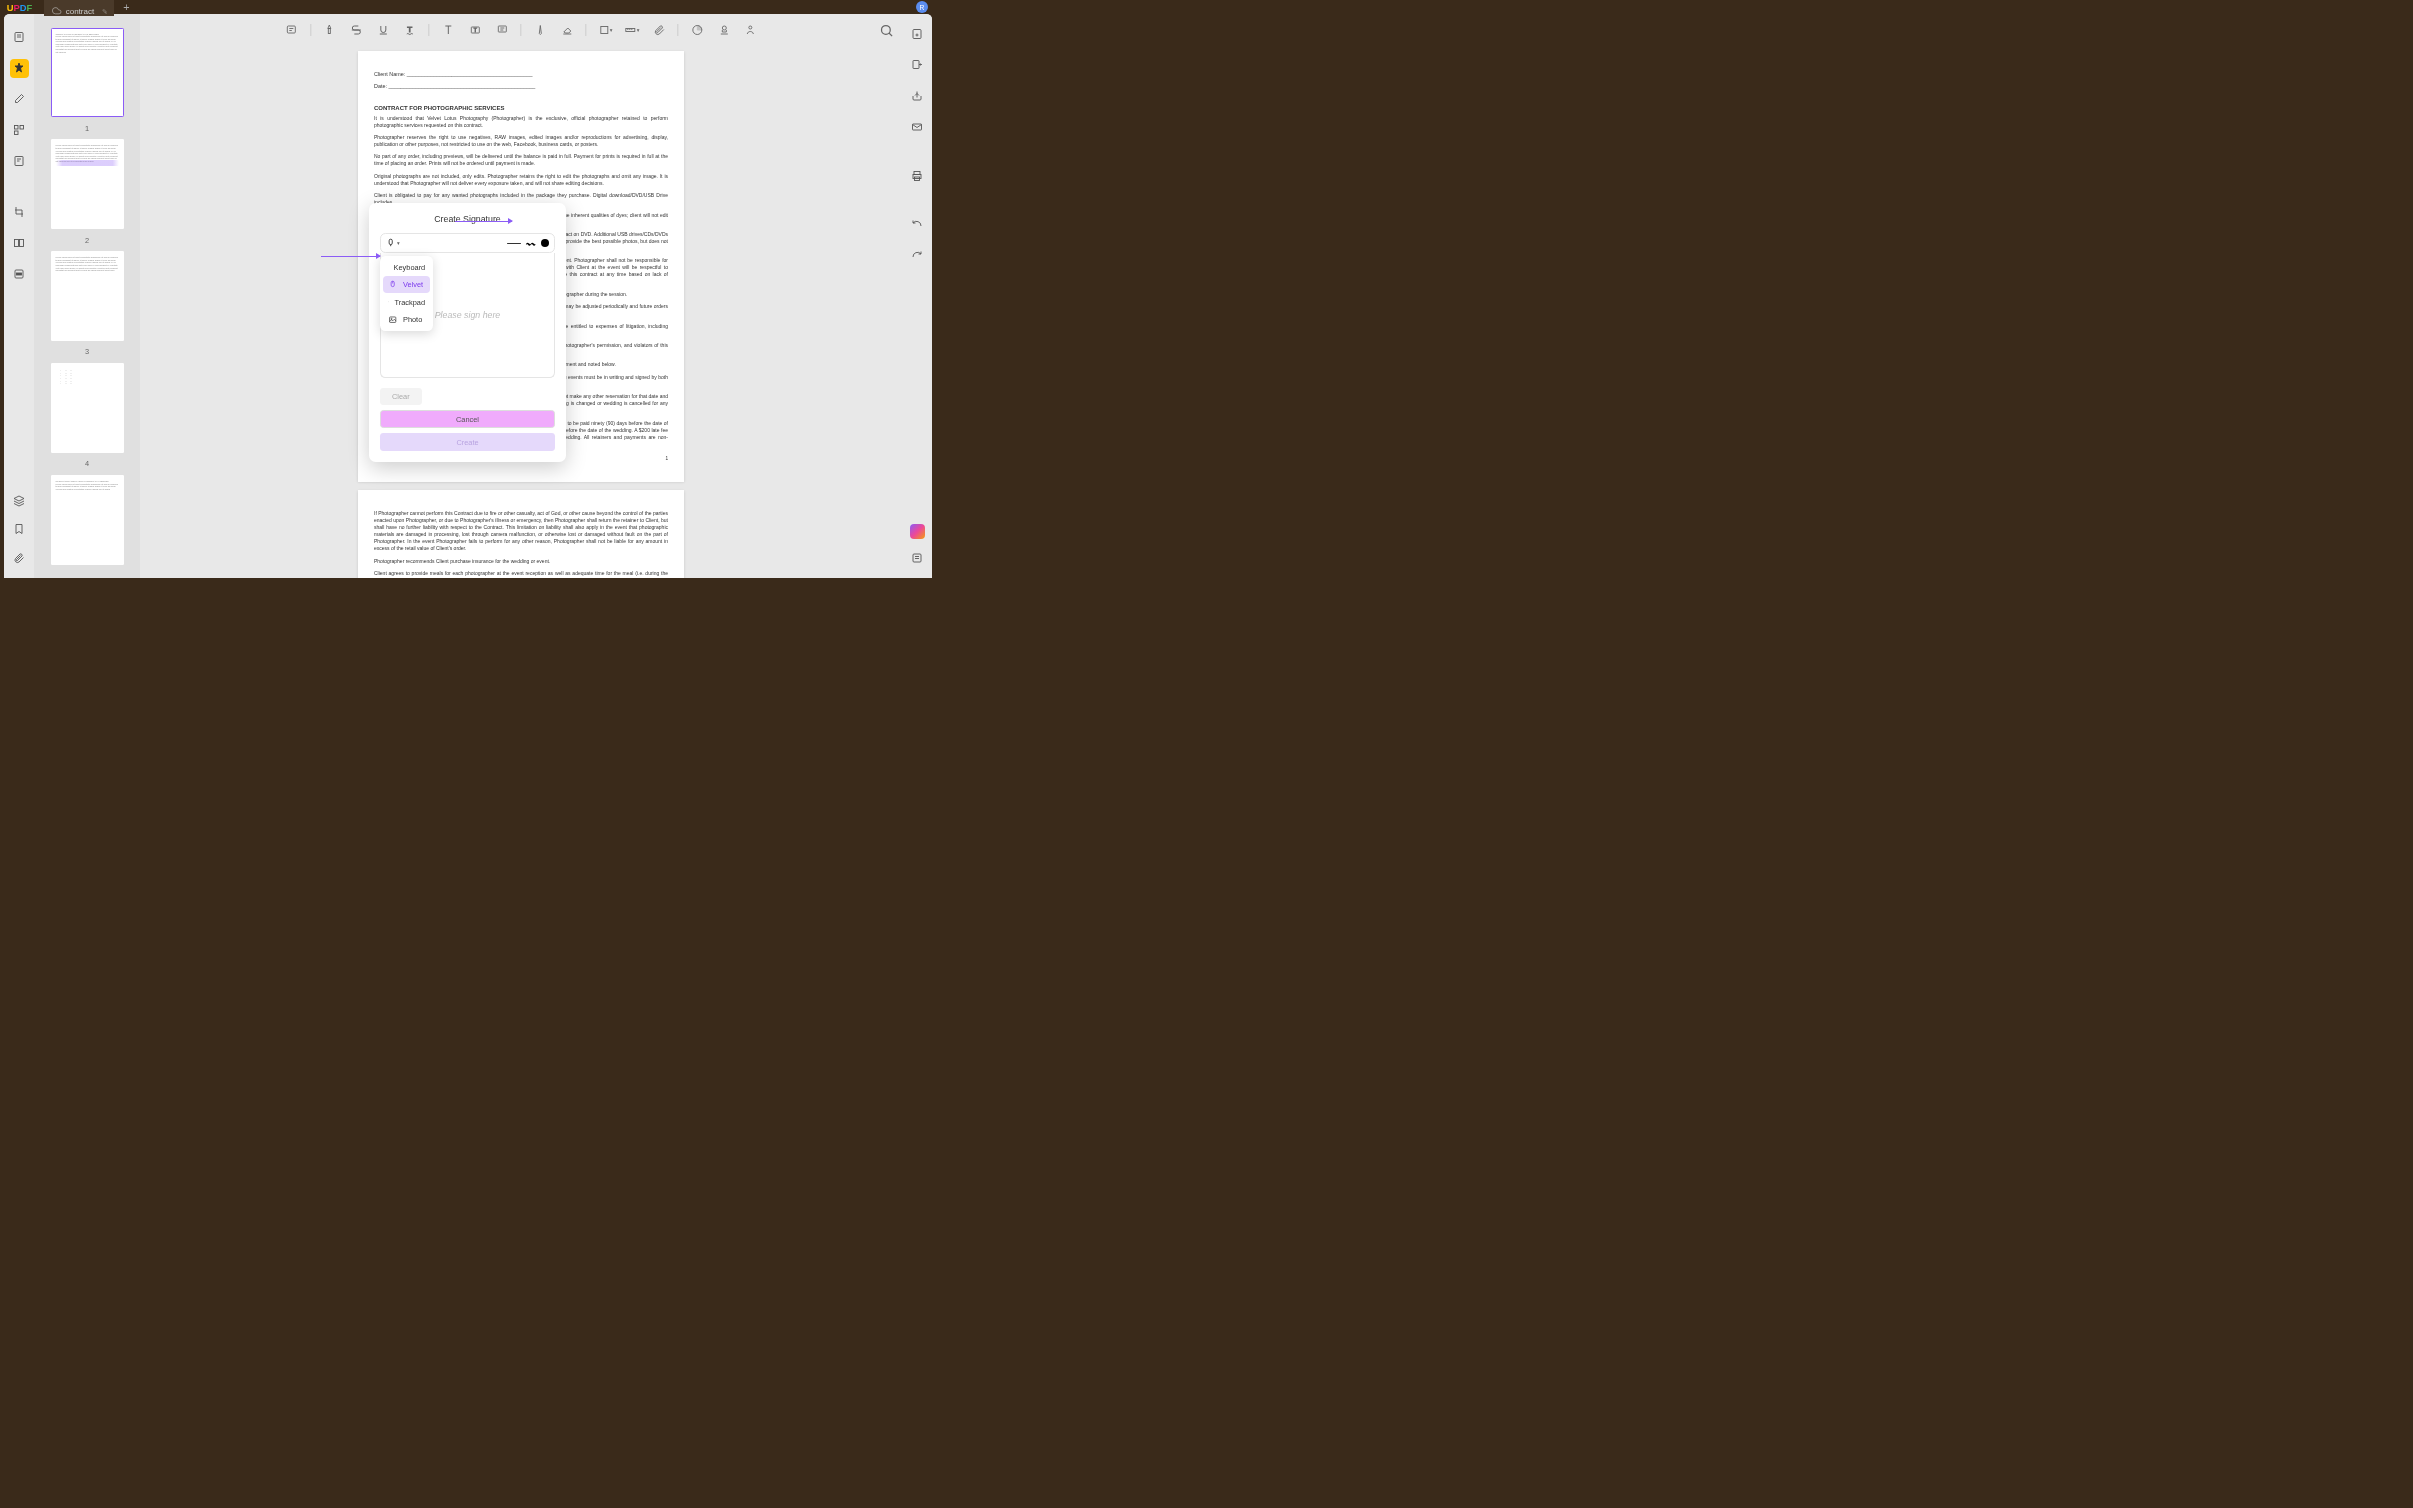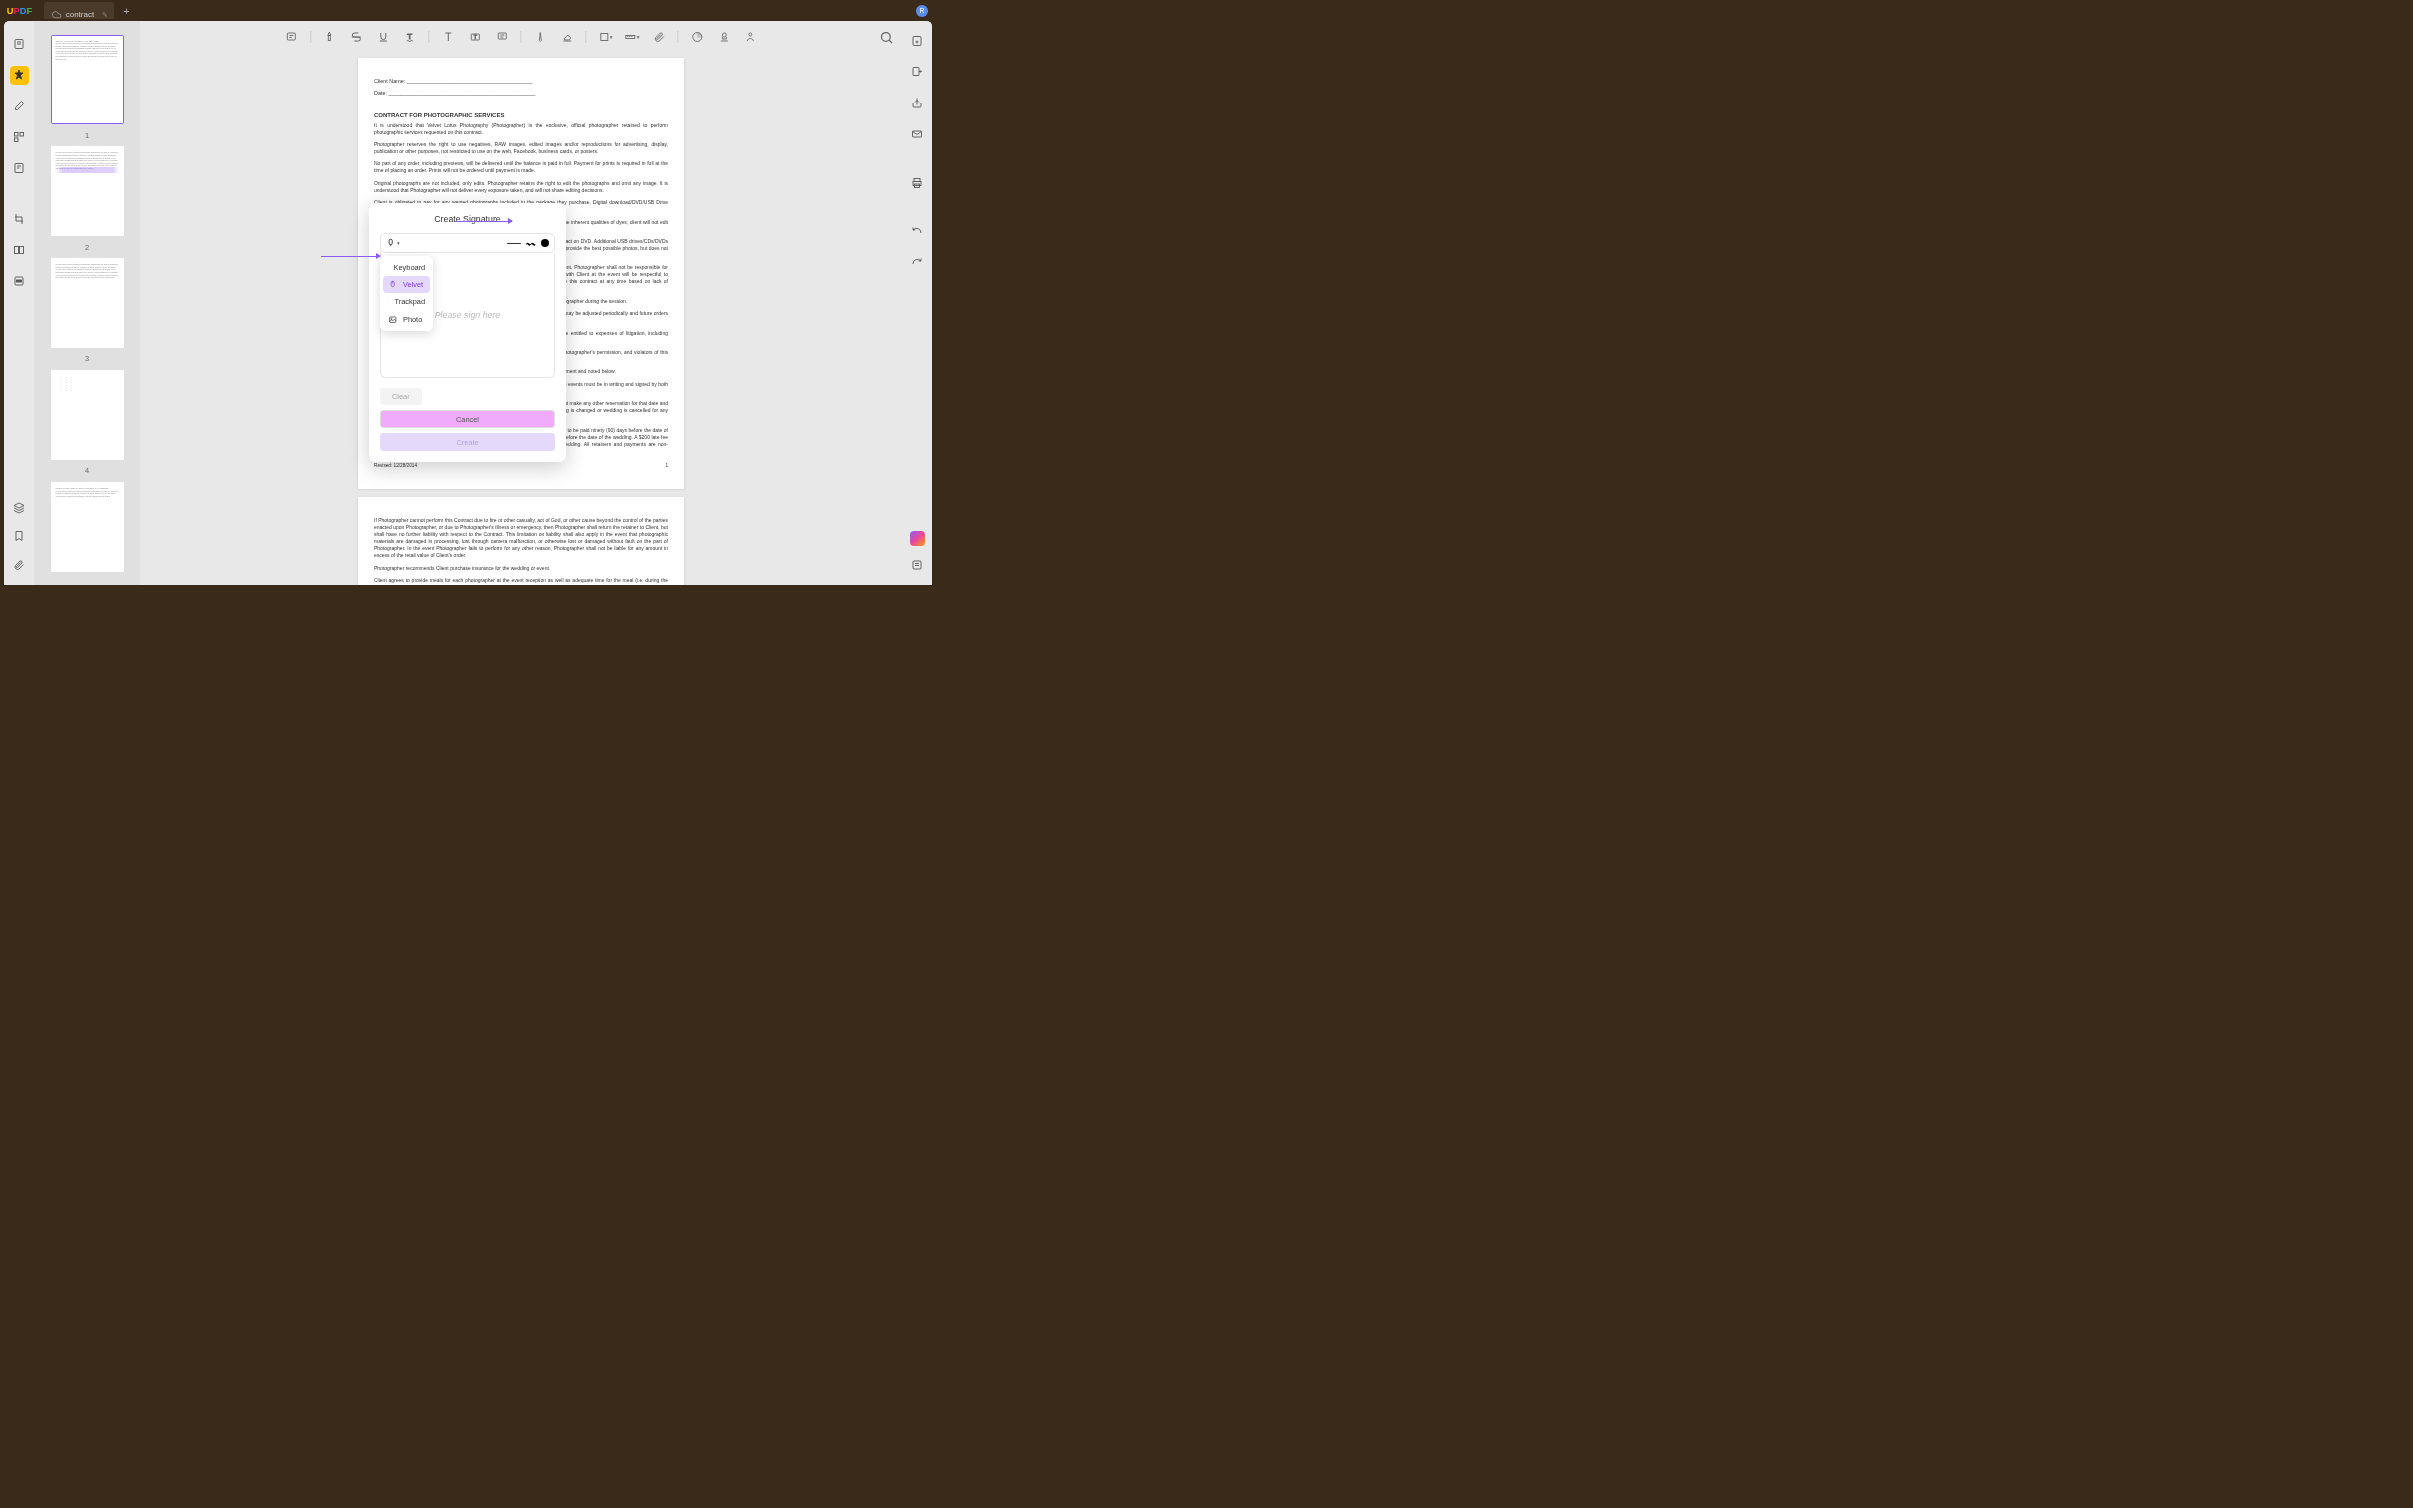--- a/index.html
+++ b/index.html
@@ -1,18 +1,18 @@
 <!DOCTYPE html>
 <html style="font-size:10.8px"><head>
 <meta charset="utf-8">
 <style>
 * { margin: 0; padding: 0; box-sizing: border-box; font-family: -apple-system, BlinkMacSystemFont, "Segoe UI", sans-serif; }
 body { background: #3a2a1a; width: 936px; height: 585px; overflow: hidden; position: relative; }
 
-.titlebar { height: 21px; background: #3a2a1a; display: flex; align-items: center; }
+.titlebar { height: 14px; background: #3a2a1a; display: flex; align-items: center; }
 .logo { padding: 0 6.7px; font-weight: bold; font-size: 9.4px; }
 .logo-u { color: #ffc107; } .logo-p { color: #e91e63; } .logo-d { color: #2196f3; } .logo-f { color: #4caf50; }
 .tab { background: #4a3a2a; height: 17.5px; display: flex; align-items: flex-end; padding: 12px 20px 0 8px; border-radius: 2.7px 2.7px 0 0; gap: 4px; color: #ccc; font-size: 8px; margin-left: 5.4px; position: relative; }
 .tab-cloud { width: 9.4px; height: 9.4px; opacity: 0.7; }
 .tab-edit { position: absolute; right: 6.7px; opacity: 0.5; font-size: 6.7px; }
 .tab-add { width: 13.5px; height: 13.5px; display: flex; align-items: center; justify-content: center; color: #aaa; margin-left: 5.4px; font-size: 10.8px; cursor: pointer; }
 .avatar { width: 12px; height: 12px; border-radius: 50%; background: #5b8def; color: #fff; font-size: 6.7px; display: flex; align-items: center; justify-content: center; margin-left: auto; margin-right: 8px; }
 
 .main { display: flex; height: calc(100% - 21px); background: #e8e8e8; border-radius: 5.4px 5.4px 0 0; margin: 0 4px; overflow: hidden; }
 
@@ -53,21 +53,21 @@
 .modal-toolbar { border: 0.7px solid #e5e5e5; border-radius: 5.4px; height: 20px; display: flex; align-items: center; padding: 0 5.4px; gap: 5.4px; margin-bottom: 0; position: relative; }
 .input-sel { display: flex; align-items: center; gap: 1.3px; cursor: pointer; }
 .input-sel svg { width: 9.4px; height: 9.4px; }
 .caret { font-size: 5.4px; color: #666; }
 .mt-spacer { flex: 1; }
 .stroke { width: 13.5px; height: 1.3px; background: #333; border-radius: 0.7px; }
 .wavy { font-size: 9.4px; }
 .color-dot { width: 8px; height: 8px; border-radius: 50%; background: #000; }
 
 .dropdown { position: absolute; top: 21.5px; left: -0.7px; width: 53px; background: #fff; border-radius: 5.4px; box-shadow: 0 2.7px 10.8px rgba(0,0,0,0.15); padding: 2.7px; z-index: 110; }
-.dd-item { display: flex; align-items: center; gap: 5.4px; padding: 4px 5.4px; border-radius: 4px; font-size: 7.4px; cursor: pointer; color: #333; }
+.dd-item { display: flex; align-items: flex-end; gap: 5.4px; padding: 4px 5.4px; border-radius: 4px; font-size: 7.4px; cursor: pointer; color: #333; }
 .dd-item.selected { background: #e5d9fb; color: #7c3aed; }
 .dd-item svg { width: 9.4px; height: 9.4px; }
 
 .sign-area { border: 0.7px solid #e5e5e5; border-top: none; border-radius: 0 0 5.4px 5.4px; height: 125px; display: flex; align-items: center; justify-content: center; color: #bbb; font-size: 8.8px; margin-bottom: 9.4px; font-style: italic; }
 
 .modal-buttons { display: flex; gap: 5.4px; justify-content: flex-end; flex-direction: column; }
 .btn { height: 17.5px; padding: 0 12px; border-radius: 3.4px; font-size: 7.4px; border: none; cursor: pointer; }
 .btn-clear { background: #f3f3f3; color: #aaa; margin-right: auto; width: 42px; padding: 0; }
 .btn-cancel { background: #f0abfc; border: 0.7px solid #ddd; color: #555; }
 .btn-create { background: #e5d9fb; color: #b8a3e0; }

